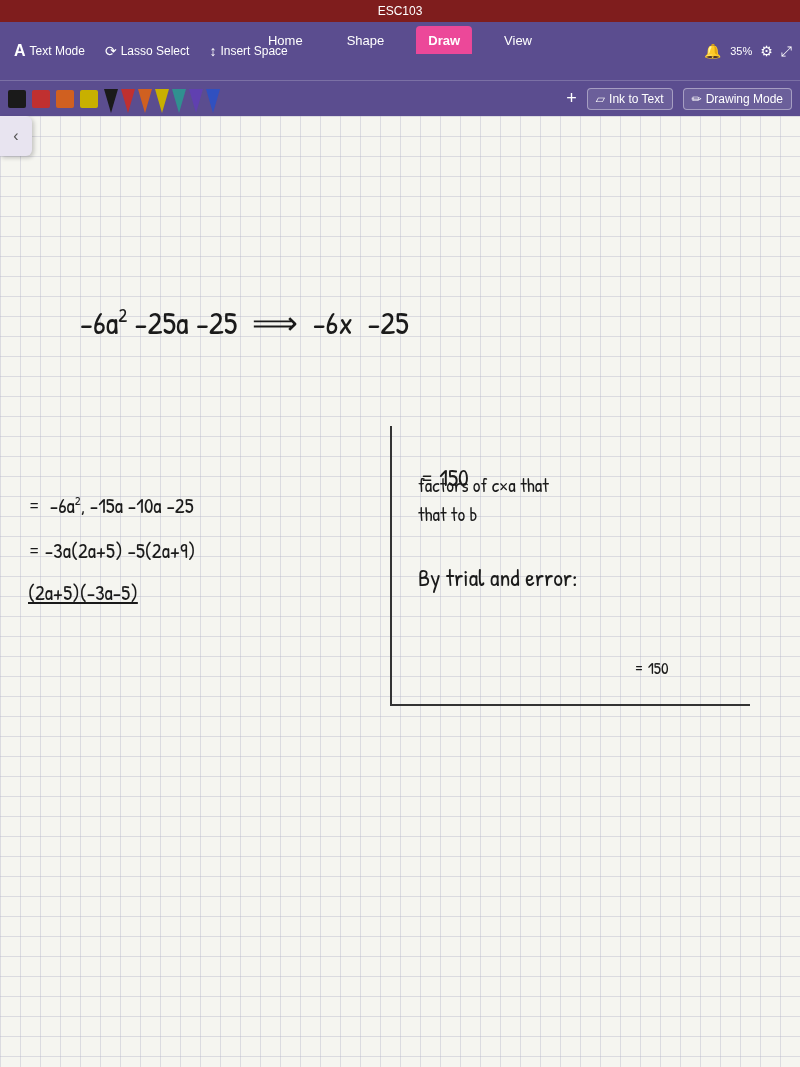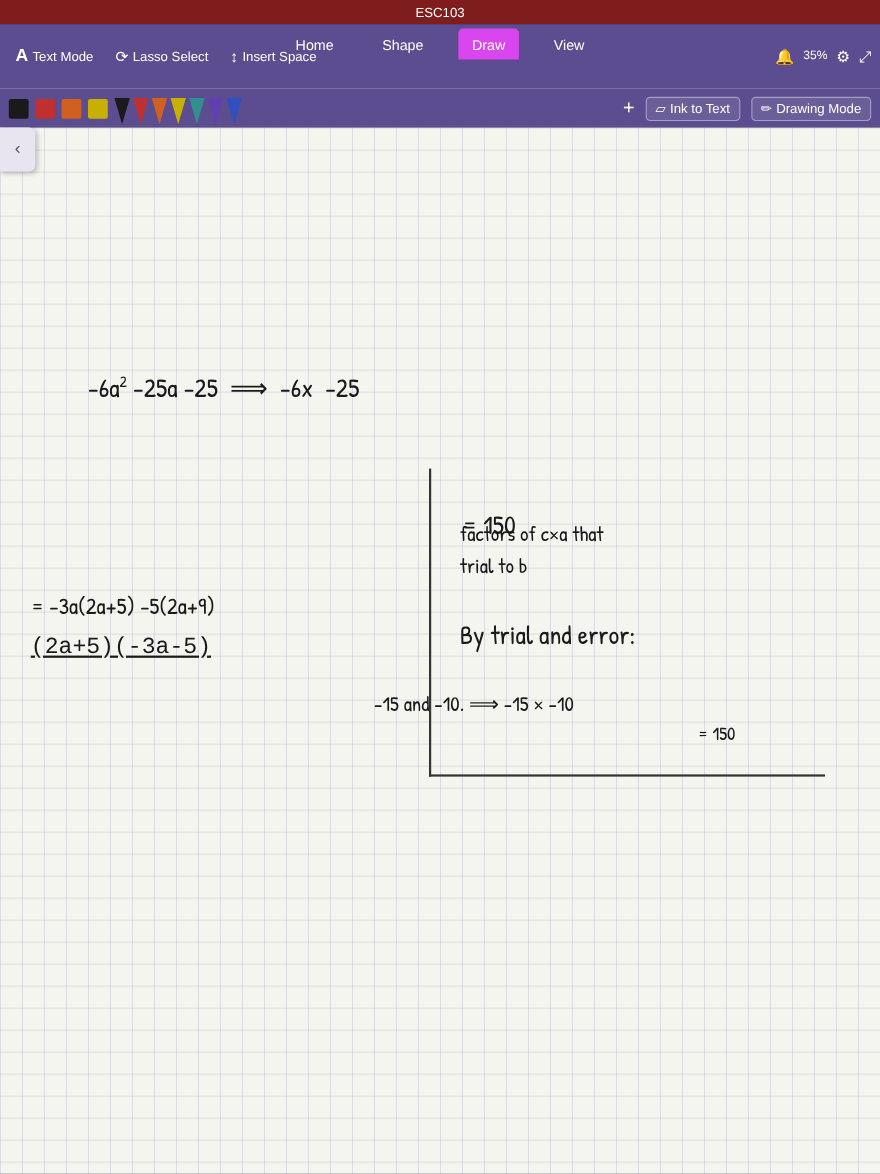--- a/index.html
+++ b/index.html
@@ -37,22 +37,22 @@
       padding: 4px 12px;
       border-radius: 4px 4px 0 0;
       font-size: 13px;
       color: #fff;
       cursor: pointer;
       height: 28px;
       display: flex;
       align-items: center;
     }
     .toolbar-tab.active {
-      background: #d946ef;
-      font-weight: normal;
+      background: #ec4899;
+      font-weight: bold;
       padding-left: 12px;
     }
 
     #nav-tabs {
       position: absolute;
       top: 0;
       left: 50%;
       transform: translateX(-50%);
       display: flex;
       gap: 20px;
@@ -174,23 +174,22 @@
 
     .handwritten {
       position: absolute;
       font-family: 'Patrick Hand', 'Segoe Print', cursive;
       color: #1a1a1a;
     }
 
     .math-line1 {
       top: 185px;
       left: 80px;
-      font-size: 24px;
+      font-size: 32px;
       font-weight: 400;
-      margin-top: 36px;
     }
 
     .note-box {
       position: absolute;
       top: 310px;
       left: 390px;
       width: 360px;
       height: 280px;
       border-left: 2px solid #333;
       border-bottom: 2px solid #333;
@@ -296,43 +295,43 @@
     <div class="handwritten math-line1">
       <span>-6a<sup>2</sup> -25a -25 &nbsp;⟹&nbsp; -6x &nbsp;-25</span>
     </div>
 
     <div class="note-box"></div>
 
     <div class="handwritten" style="position:absolute;top:345px;left:420px;font-size:24px;">
       <span>= 150</span>
     </div>
 
+    <div class="handwritten" style="position:absolute;top:375px;left:28px;font-size:21px;">
+      <span>=&nbsp; -6a<sup>2</sup>, -15a -10a -25</span>
+    </div>
 
     <div class="handwritten" style="position:absolute;top:420px;left:28px;font-size:21px;">
       <span>= -3a(2a+5) -5(2a+9)</span>
     </div>
 
-    <div class="handwritten" style="position:absolute;top:462px;left:28px;font-size:21px;text-decoration:underline;font-family:Liberation Mono, monospace;">
+    <div class="handwritten" style="position:absolute;top:462px;left:28px;font-size:21px;text-decoration:underline;">
       <span>(2a+5)(-3a-5)</span>
     </div>
 
     <div class="handwritten" style="position:absolute;top:356px;left:418px;font-size:19px;">
       <span>factors of c×a that</span>
     </div>
 
     <div class="handwritten" style="position:absolute;top:385px;left:418px;font-size:19px;">
-      <span>trial to b</span>
+      <span>that to b</span>
     </div>
 
     <div class="handwritten" style="position:absolute;top:445px;left:418px;font-size:24px;">
       <span>By trial and error:</span>
     </div>
 
-    <div class="handwritten" style="position:absolute;top:510px;left:340px;font-size:19px;">
-      <span>-15  and  -10.  ⟹  -15 × -10</span>
-    </div>
 
     <div class="handwritten" style="position:absolute;top:540px;left:634px;font-size:17px;">
       <span>= 150</span>
     </div>
 
   </div>
 </div>
 
 </body></html>

